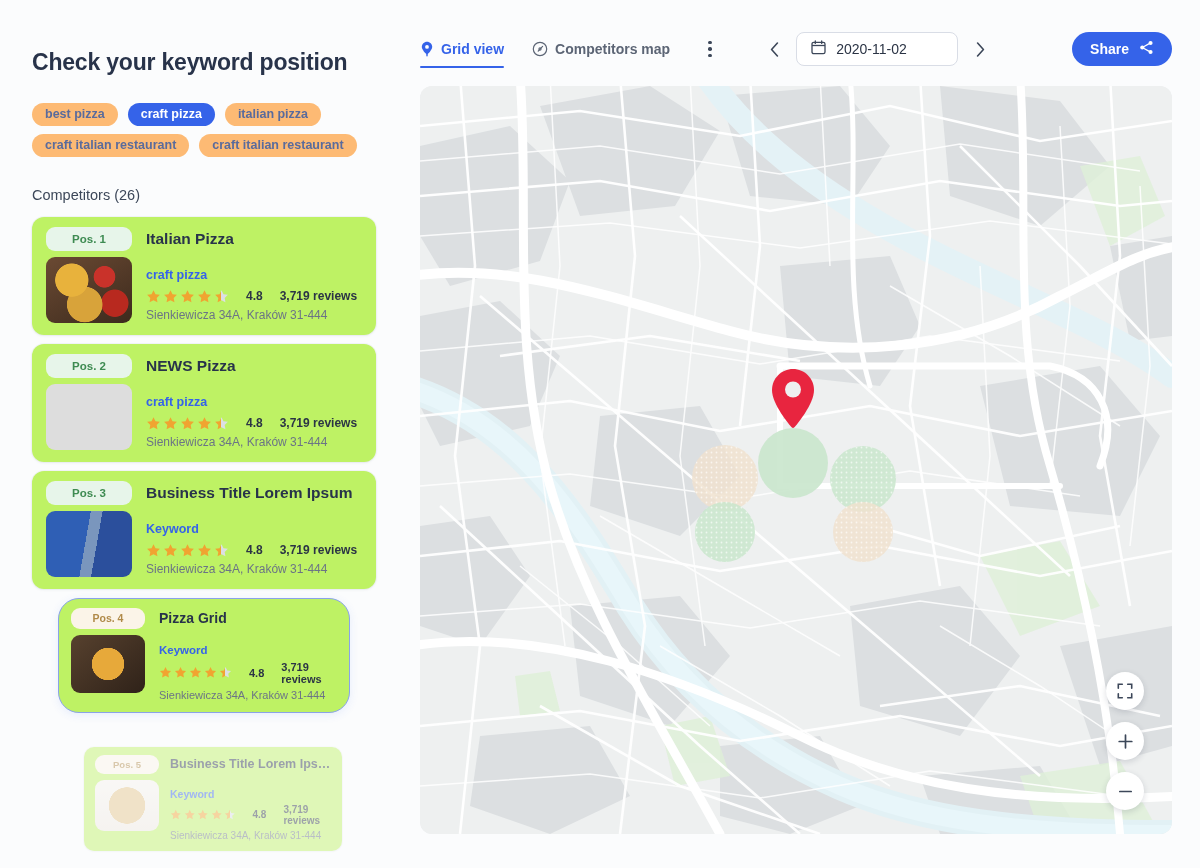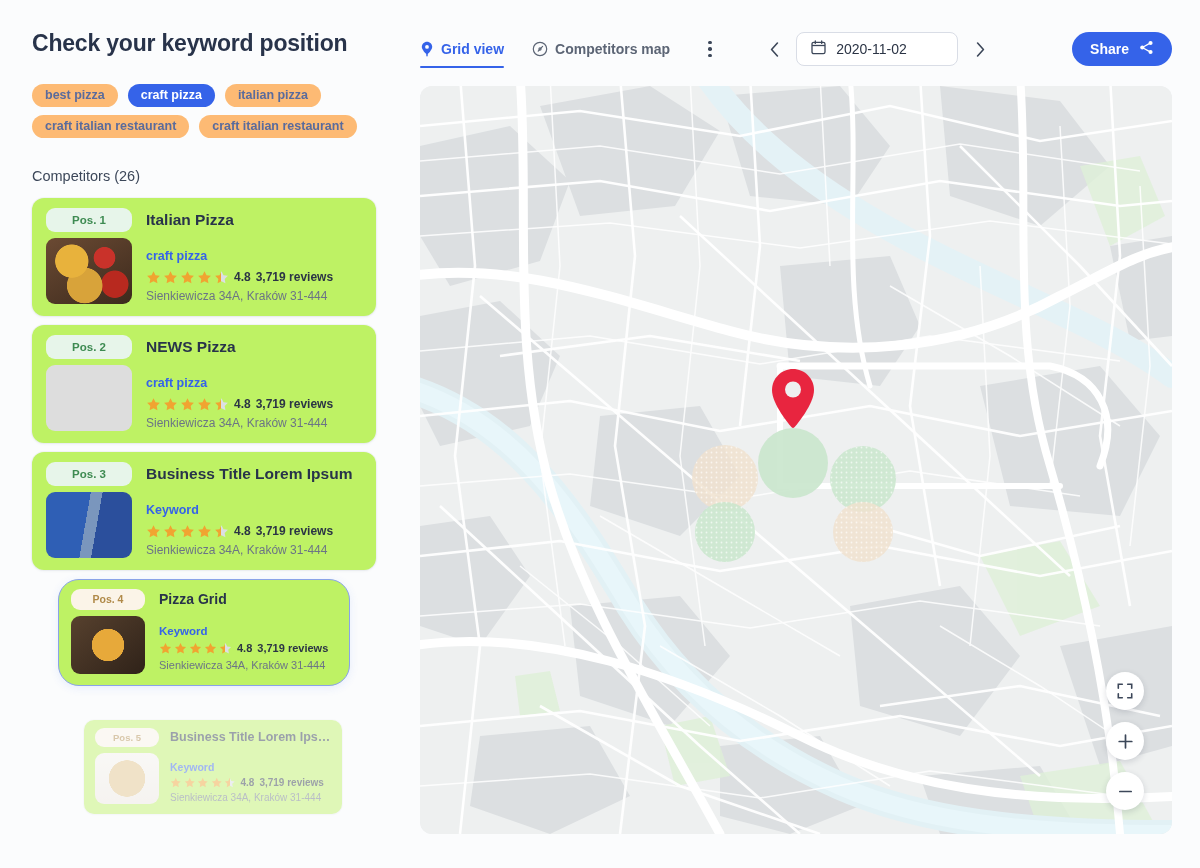--- a/index.html
+++ b/index.html
@@ -33,20 +33,21 @@
     flex: 0 0 420px;
   }
 
   .page-title {
     font-size: 23px;
     font-weight: bold;
     color: #28334a;
     letter-spacing: -0.2px;
     line-height: 1.2;
     margin-bottom: 26px;
+    margin-top: 19px;
   }
 
   .keyword-chips {
     display: flex;
     flex-wrap: wrap;
     gap: 8px 10px;
     width: 340px;
     margin-bottom: 30px;
   }
 
@@ -149,21 +150,21 @@
     font-weight: bold;
     color: #3563e9;
     margin-top: 10px;
     margin-bottom: 7px;
     cursor: pointer;
   }
 
   .rating-row {
     display: flex;
     align-items: center;
-    gap: 5px;
+    gap: 17px;
     margin-bottom: 4px;
   }
 
   .stars { display: flex; gap: 2px; align-items: center; }
   .star { width: 15px; height: 15px; display: block; }
 
   .rating-val {
     font-size: 12px;
     font-weight: bold;
     color: #2b3445;

